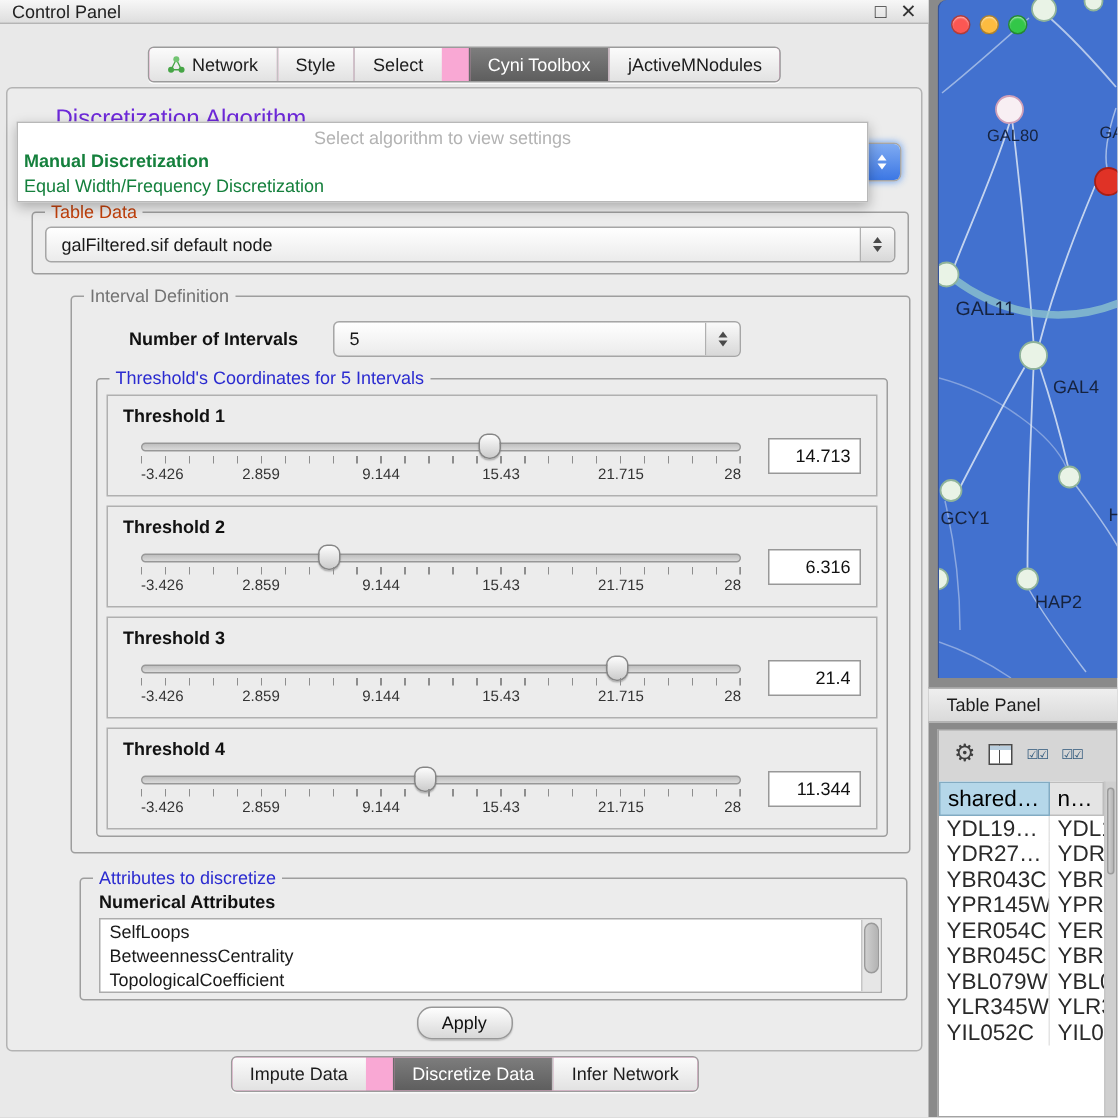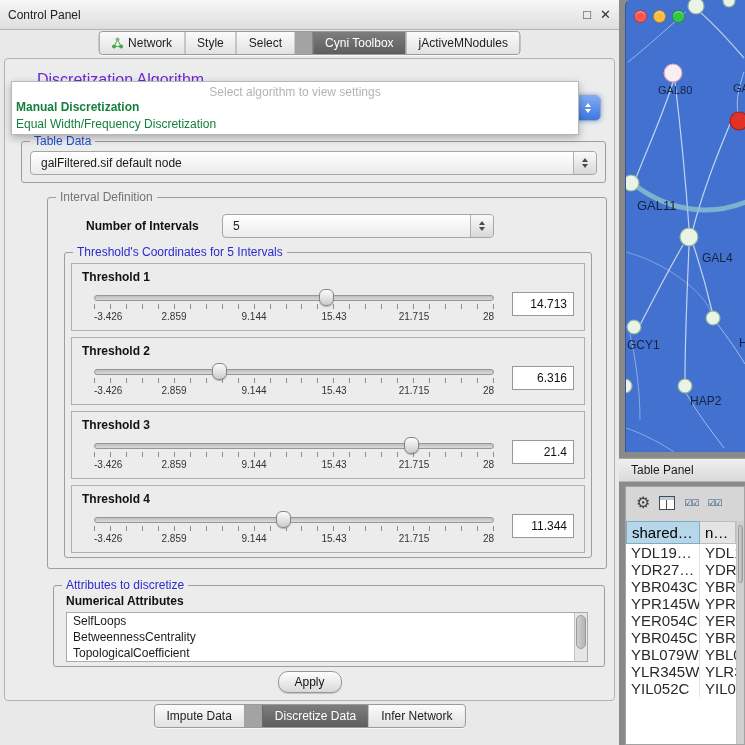--- a/index.html
+++ b/index.html
@@ -1,24 +1,24 @@
 <!DOCTYPE html>
 <html><head>
 <meta charset="utf-8">
 <style>
   html,body{margin:0;padding:0;}
   #app{position:relative;width:745px;height:745px;background:#8a8a8a;font-family:"Liberation Sans",sans-serif;overflow:hidden;-webkit-font-smoothing:antialiased;}
 
   
   #control-panel{position:absolute;left:0;top:0;width:619px;height:745px;background:#e9e9e9;}
-  #titlebar{position:absolute;top:0;left:0;right:0;height:30px;background:linear-gradient(#f7f7f7,#dedede);border-bottom:1px solid #b5b5b5;display:flex;align-items:center;padding:0 8px;font-size:12px;color:#222;box-sizing:border-box;}
+  #titlebar{position:absolute;top:0;left:0;right:0;height:16px;background:linear-gradient(#f7f7f7,#dedede);border-bottom:1px solid #b5b5b5;display:flex;align-items:center;padding:0 8px;font-size:12px;color:#222;box-sizing:border-box;}
   .winbtns{margin-left:auto;display:flex;gap:9px;color:#333;font-size:13px;line-height:1;}
   .winbtns span{cursor:default;}
 
-  .tabbar{position:absolute;left:50%;transform:translateX(-50%);display:flex;border:1px solid #9b9b9b;border-radius:4px;overflow:hidden;background:#a3a3a3;box-shadow:0 1px 0 rgba(255,255,255,.7);white-space:nowrap;}
+  .tabbar{position:absolute;left:50%;transform:translateX(-50%);display:flex;border:1px solid #9b9b9b;border-radius:4px;overflow:hidden;background:#f9a8d4;box-shadow:0 1px 0 rgba(255,255,255,.7);white-space:nowrap;}
   #top-tabs{top:31px;}
   #bottom-tabs{top:704px;}
   .tab{display:flex;align-items:center;gap:5px;padding:4px 12px;font-size:12px;color:#1c1c1c;background:linear-gradient(#fbfbfb,#e2e2e2);border-left:1px solid #c2c2c2;}
   .tab:first-child{border-left:none;}
   .tab.sel{background:linear-gradient(#7d7d7d,#5e5e5e);color:#fff;border-left-color:#6a6a6a;margin-left:18px;}
   .tabicon{display:flex;align-items:center;}
 
   #panel-body{position:absolute;top:58px;left:4px;width:611px;height:643px;background:#ececec;border:1px solid #b3b3b3;border-radius:4px;box-sizing:border-box;}
 
   #algo-label{position:absolute;left:32px;top:12px;font-size:16px;color:#6d28d9;z-index:1;}
@@ -29,21 +29,21 @@
   .cap.blue{background:linear-gradient(#7fabf2,#3c77e4);border-left-color:#3566c4;width:24px;}
   .cap.blue .au{border-bottom-color:#fff;}
   .cap.blue .ad{border-top-color:#fff;}
   #algo-combo{position:absolute;left:18px;top:36px;width:578px;height:26px;z-index:2;box-shadow:0 0 5px rgba(90,150,240,.85);border-radius:5px;}
   #algo-dropdown{position:absolute;left:6px;top:22px;width:568px;height:54px;background:#fff;border:1px solid #b8b8b8;box-shadow:0 3px 8px rgba(0,0,0,.28);z-index:5;box-sizing:border-box;}
   .dd-prompt{text-align:center;color:#b3b3b3;font-size:12px;padding-top:3px;}
   .dd-opt{font-size:12px;color:#15803d;padding:1px 4px;line-height:15px;}
   .bold{font-weight:bold;}
 
   .group{position:absolute;border:1px solid #9e9e9e;border-radius:3px;box-sizing:border-box;}
-  .gtitle{position:absolute;top:-8px;left:8px;background:#ececec;padding:0 4px;font-size:12px;color:#1d4ed8;line-height:15px;}
+  .gtitle{position:absolute;top:-8px;left:8px;background:#ececec;padding:0 4px;font-size:12px;color:#c2410c;line-height:15px;}
   .gtitle.green{color:#737373;}
   .gtitle.blue{color:#2b2bd0;}
 
   #tabledata-group{left:16px;top:82px;width:585px;height:42px;}
   #tabledata-combo{position:absolute;left:8px;top:9px;right:8px;height:24px;}
 
   #interval-group{left:42px;top:138px;width:560px;height:372px;}
   #noi-row{position:absolute;left:38px;top:16px;right:112px;display:flex;align-items:center;}
   #noi-label{font-size:12px;font-weight:bold;color:#111;width:136px;}
   #noi-combo{flex:1;height:24px;}

